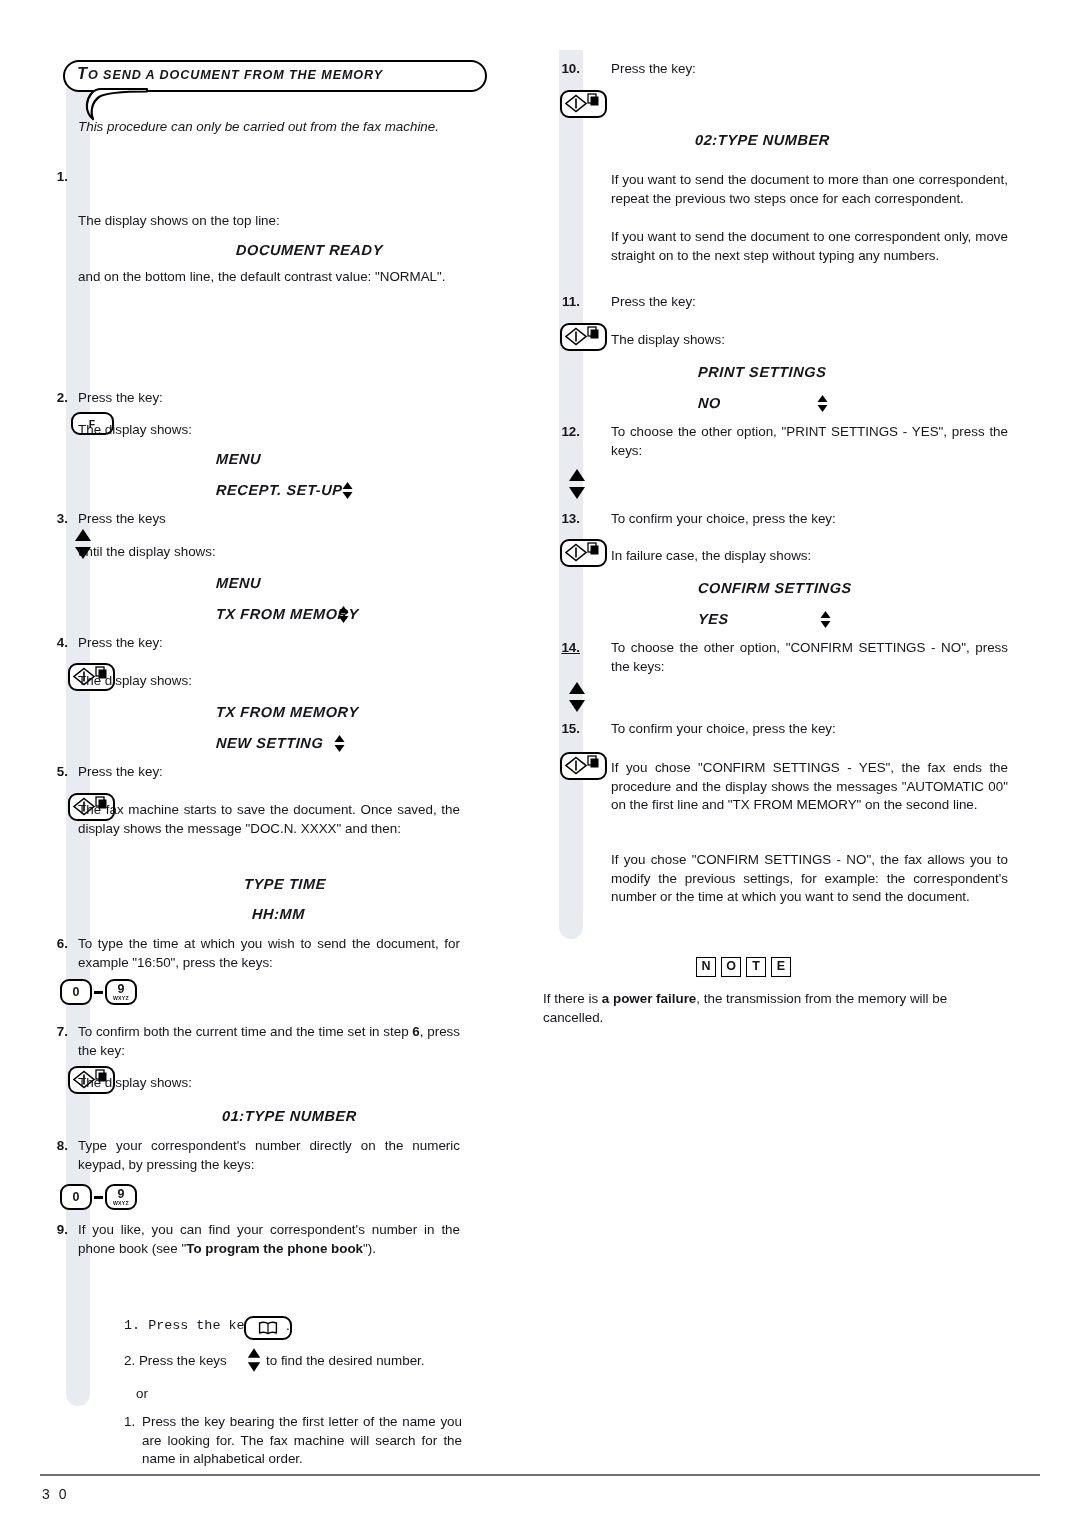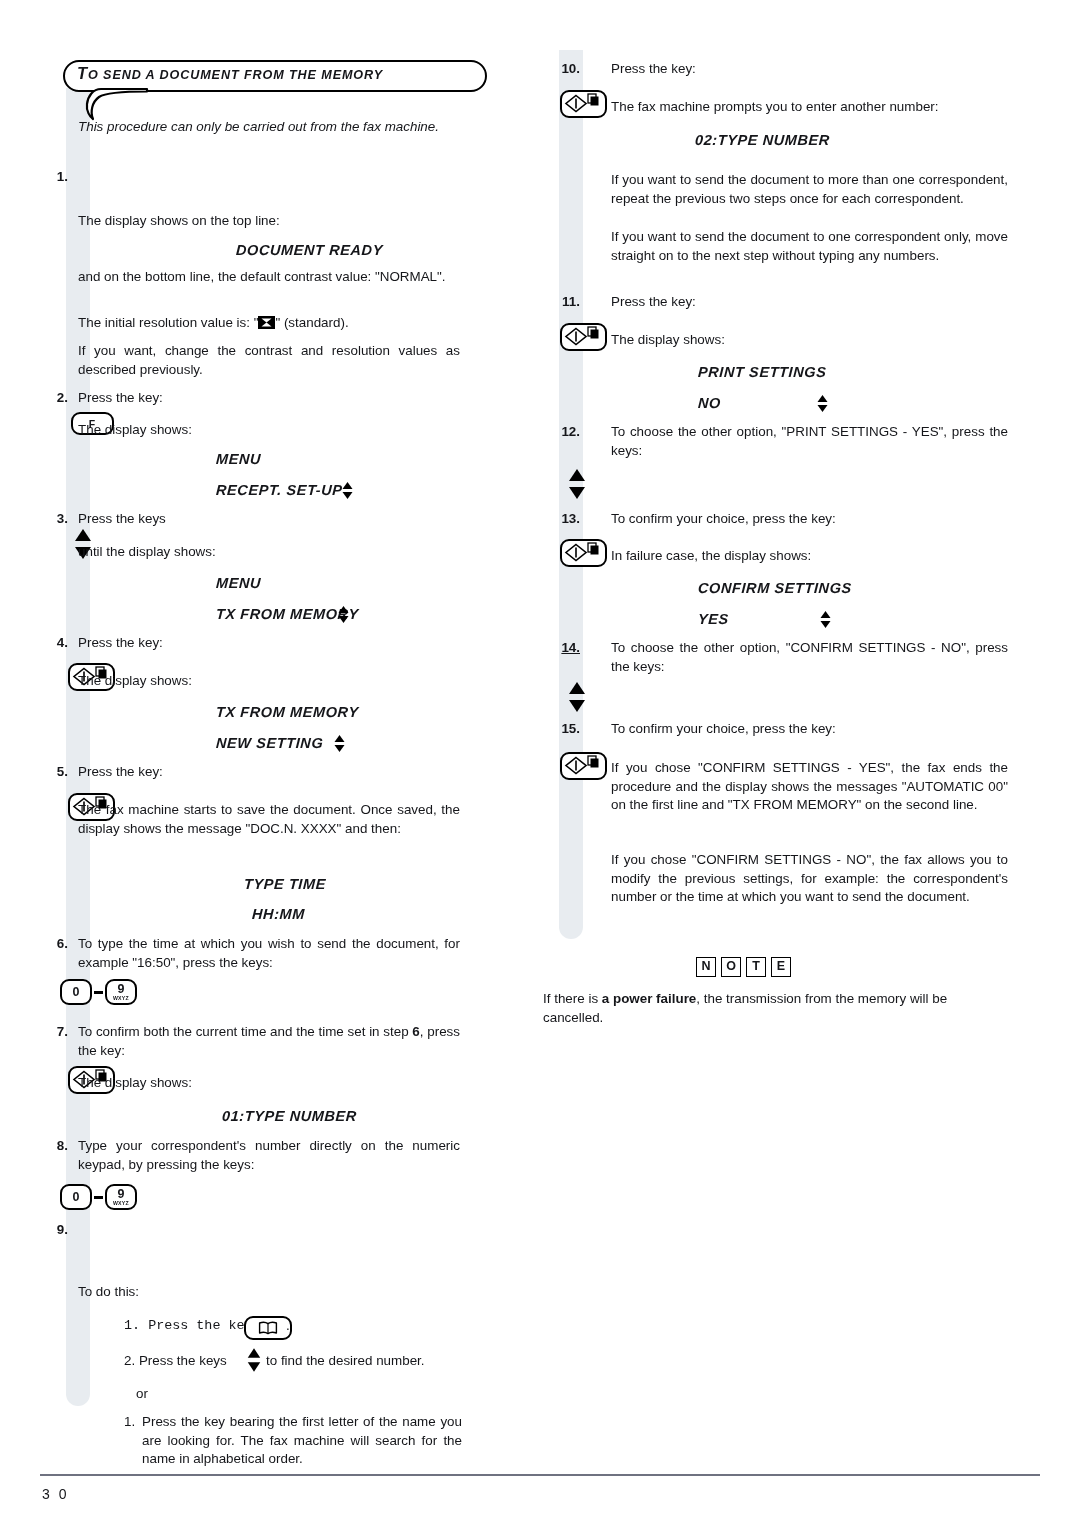--- a/index.html
+++ b/index.html
@@ -201,26 +201,21 @@
   <div class="blk ind" style="top:118px;font-style:italic;">This procedure can only be carried out from the fax machine.</div>
 
   <div class="num num-l" style="top:168px;">1.</div>
 
   <div class="blk ind noj" style="top:212px;">The display shows on the top line:</div>
 
   <div class="lcd" style="left:236px; top:242px;">DOCUMENT READY</div>
 
   <div class="blk ind" style="top:268px;">and on the bottom line, the default contrast value: "NORMAL".</div>
 
-  <div class="blk ind noj" style="top:314px;"><span>The initial resolution value is: "</span><span class="resicon"><svg width="17" height="13" viewBox="0 0 17 13">
-          <rect x="0" y="0" width="17" height="13" fill="#000"></rect>
-          <path d="M3.5,2.5 L13.5,2.5 L3.5,10.5 L13.5,10.5 Z" fill="#ffffff"></path>
-        </svg></span><span>" (standard).</span></div>
-
-  <div class="blk ind" style="top:342px;">If you want, change the contrast and resolution values as described previously.</div>
+
 
   <div class="num num-l" style="top:389px;">2.</div>
   <div class="blk ind" style="top:389px;">Press the key:</div>
 
   <div class="key key-f" style="left:71px; top:412px;">
     <span>F</span>
   </div>
   <div class="blk ind noj" style="top:421px;">The display shows:</div>
 
   <div class="lcd" style="left:216px; top:451px;">MENU</div>
@@ -315,22 +310,22 @@
   <div class="key key-num" style="left:60px; top:1184px;">
     <span class="d">0</span>
   </div>
   <div class="key-dash" style="left:94px; top:1196px;"></div>
   <div class="key key-num" style="left:105px; top:1184px;">
     <span class="d">9</span>
     <span class="l">WXYZ</span>
   </div>
 
   <div class="num num-l" style="top:1221px;">9.</div>
-
-  <div class="blk ind noj" style="top:1283px;">To do this:</div>
+  <div class="blk ind" style="top:1221px;"><span>If you like, you can find your correspondent's number in the phone book (see "</span><b>To program the phone book</b><span>").</span></div>
+
 
   <div class="blk noj" style="left:124px; width:340px; top:1317px;font-family:Liberation Mono, monospace;">
     <span>1.</span>
     <span>Press the key</span>
   </div>
   <div class="key key-book" style="left:244px; top:1316px;">
     <svg width="20" height="14" viewBox="0 0 20 14">
       <path d="M10,2.6 C7.6,0.9 4.4,0.9 1.6,2 L1.6,12 C4.4,10.9 7.6,10.9 10,12.6 C12.4,10.9 15.6,10.9 18.4,12 L18.4,2 C15.6,0.9 12.4,0.9 10,2.6 Z" fill="#fff" stroke="#000" stroke-width="1.4" stroke-linejoin="round"></path>
       <line x1="10" y1="2.6" x2="10" y2="12.6" stroke="#000" stroke-width="1.2"></line>
     </svg>
@@ -356,21 +351,20 @@
   <div class="blk" style="left:611px; width:397px; top:60px;">Press the key:</div>
 
   <div class="key key-start" style="left:560px; top:90px;">
     <svg width="43" height="24" viewBox="0 0 43 24">
       <path d="M14,3.5 L24,11.5 L14,19.5 L4,11.5 Z" fill="#fff" stroke="#000" stroke-width="1.6"></path>
       <line x1="14" y1="6.5" x2="14" y2="16.5" stroke="#000" stroke-width="1.6"></line>
       <rect x="26" y="2" width="8" height="9" fill="#fff" stroke="#000" stroke-width="1.3"></rect>
       <rect x="28.5" y="4.5" width="8" height="9" fill="#000"></rect>
     </svg>
   </div>
-  <div class="blk" style="left:611px; width:397px; top:98px;">The fax machine prompts you to enter another number:</div>
 
   <div class="lcd" style="left:695px; top:132px;">02:TYPE NUMBER</div>
 
   <div class="blk" style="left:611px; width:397px; top:163px;margin-top:8px;">If you want to send the document to more than one correspondent, repeat the previous two steps once for each correspondent.</div>
 
   <div class="blk" style="left:611px; width:397px; top:228px;">If you want to send the document to one correspondent only, move straight on to the next step without typing any numbers.</div>
 
   <div class="num num-r" style="left:548px; top:293px;">11.</div>
   <div class="blk" style="left:611px; width:397px; top:293px;">Press the key:</div>
 

